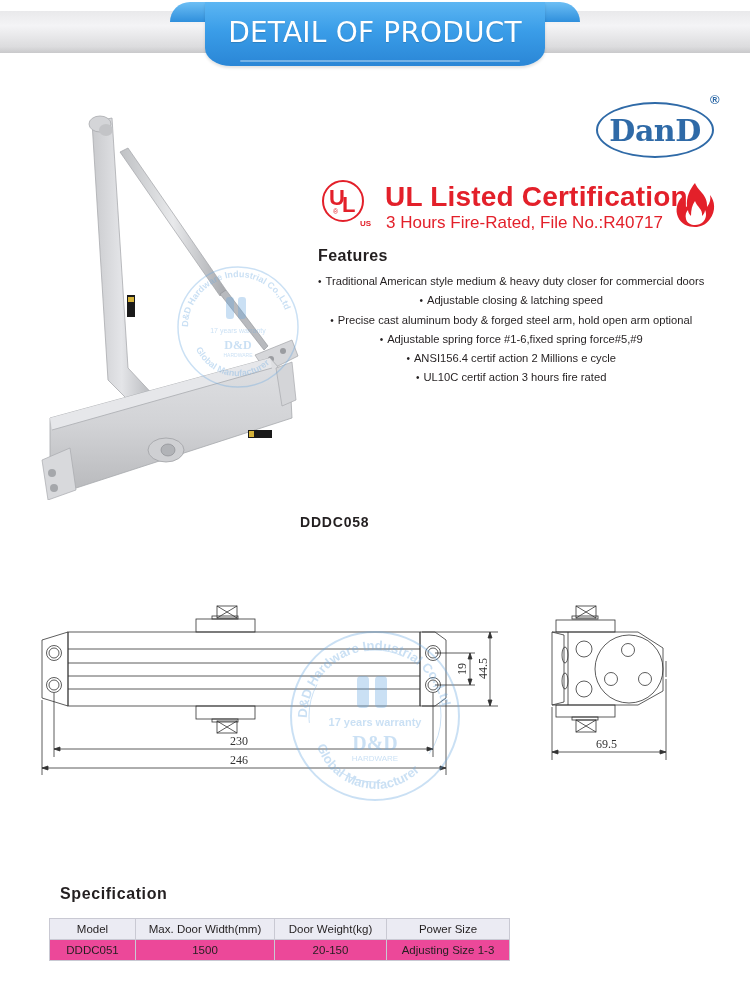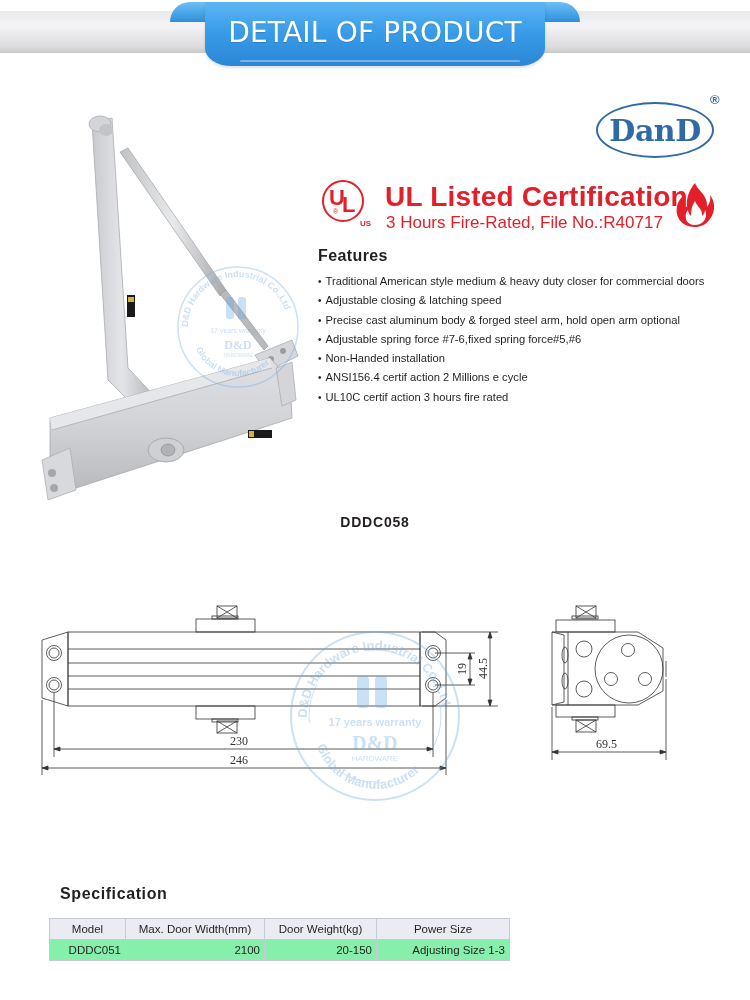--- a/index.html
+++ b/index.html
@@ -68,32 +68,32 @@
   .ul-sub {
     position: absolute; left: 386px; top: 213px; font-size: 17px; color: #e3202a;
   }
   .flame { position: absolute; left: 674px; top: 181px; width: 42px; height: 46px; }
 
   
   .features-title {
     position: absolute; left: 318px; top: 247px; font-size: 16px; font-weight: bold;
     color: #231f20; letter-spacing: 0.4px;
   }
-  .features-list { position: absolute; left: 318px; top: 272px; list-style: none; }
+  .features-list { position: absolute; left: 318px; top: 272px; list-style: none; text-align: center; }
   .features-list li {
     font-size: 11.2px; line-height: 19.3px; color: #231f20; white-space: nowrap;
   }
   .features-list li::before { content: "\2022"; margin-right: 4px; font-size: 10px; }
 
   
   .photo { position: absolute; left: 30px; top: 100px; width: 280px; height: 400px; }
 
   
   .model-label {
-    position: absolute; left: 300px; top: 514px; width: 150px; text-align: center;
+    position: absolute; left: 300px; top: 514px; width: 150px; 
     font-size: 14px; font-weight: bold; letter-spacing: 0.8px; color: #231f20;
   }
 
   
   .drawing { position: absolute; }
   .dim-text { font-family: "Liberation Serif", serif; font-size: 12px; fill: #333; }
 
   
   .watermark { position: absolute; pointer-events: none; }
 
@@ -104,21 +104,21 @@
   }
   .spec-table {
     position: absolute; left: 49px; top: 918px; width: 461px; border-collapse: collapse;
     font-size: 11.5px; color: #231f20;
   }
   .spec-table th, .spec-table td {
     border: 1px solid #c9c9d3; text-align: center; height: 21px; font-weight: normal;
     padding: 0 4px; white-space: nowrap;
   }
   .spec-table th { background: #ebebf3; }
-  .spec-table td { background: #86efac; text-align: right; }
+  .spec-table td { background: #ec4899; }
 </style>
 </head>
 <body>
 
 <div class="banner-bar"></div>
 <div class="banner-fold-l"></div>
 <div class="banner-fold-r"></div>
 <div class="banner-ribbon"></div>
 <div class="banner-line"></div>
 <div class="banner-title">DETAIL OF PRODUCT</div>
@@ -188,22 +188,21 @@
 
   <rect x="218" y="330" width="24" height="8" fill="#1a1a1a"></rect>
   <rect x="219" y="331" width="5" height="6" fill="#d4b23a"></rect>
 </svg>
 
 <div class="features-title">Features</div>
 <ul class="features-list">
   <li>Traditional American style medium &amp; heavy duty closer for commercial doors</li>
   <li>Adjustable closing &amp; latching speed</li>
   <li>Precise cast aluminum body &amp; forged steel arm, hold open arm optional</li>
-  <li>Adjustable spring force #7-6,fixed spring force#5,#6</li>
-  <li>Non-Handed installation</li>
+  <li>Adjustable spring force #1-6,fixed spring force#5,#9</li>
   <li>ANSI156.4 certif action 2 Millions e cycle</li>
   <li>UL10C certif action 3 hours fire rated</li>
 </ul>
 
 <div class="model-label">DDDC058</div>
 
 <svg class="drawing" style="left:30px; top:595px;" width="480" height="190" viewBox="0 0 480 190" fill="none" stroke="#333" stroke-width="0.8">
 
   <rect x="187" y="11" width="20" height="12"></rect>
   <line x1="187" y1="11" x2="207" y2="23"></line>
@@ -316,27 +315,27 @@
     <rect x="90" y="48" width="12" height="32" rx="4" fill="#6aa8e0"></rect>
   <text x="90" y="98" font-size="11" fill="#6aa8e0" text-anchor="middle" font-weight="bold">17 years warranty</text>
   <text x="90" y="122" font-size="20" fill="#6aa8e0" text-anchor="middle" font-family="Liberation Serif, serif" font-weight="bold">D&amp;D</text>
   <text x="90" y="133" font-size="8" fill="#6aa8e0" text-anchor="middle">HARDWARE</text>
 </svg>
 
 <div class="spec-title">Specification</div>
 <table class="spec-table">
   <thead>
     <tr>
-      <th style="width:76px">Model</th>
+      <th style="width:86px">Model</th>
       <th style="width:139px">Max. Door Width(mm)</th>
       <th style="width:112px">Door Weight(kg)</th>
       <th>Power Size</th>
     </tr>
   </thead>
   <tbody>
     <tr>
       <td>DDDC051</td>
-      <td>2100</td>
+      <td>1500</td>
       <td>20-150</td>
       <td>Adjusting Size 1-3</td>
     </tr>
   </tbody>
 </table>
 
 </body></html>

